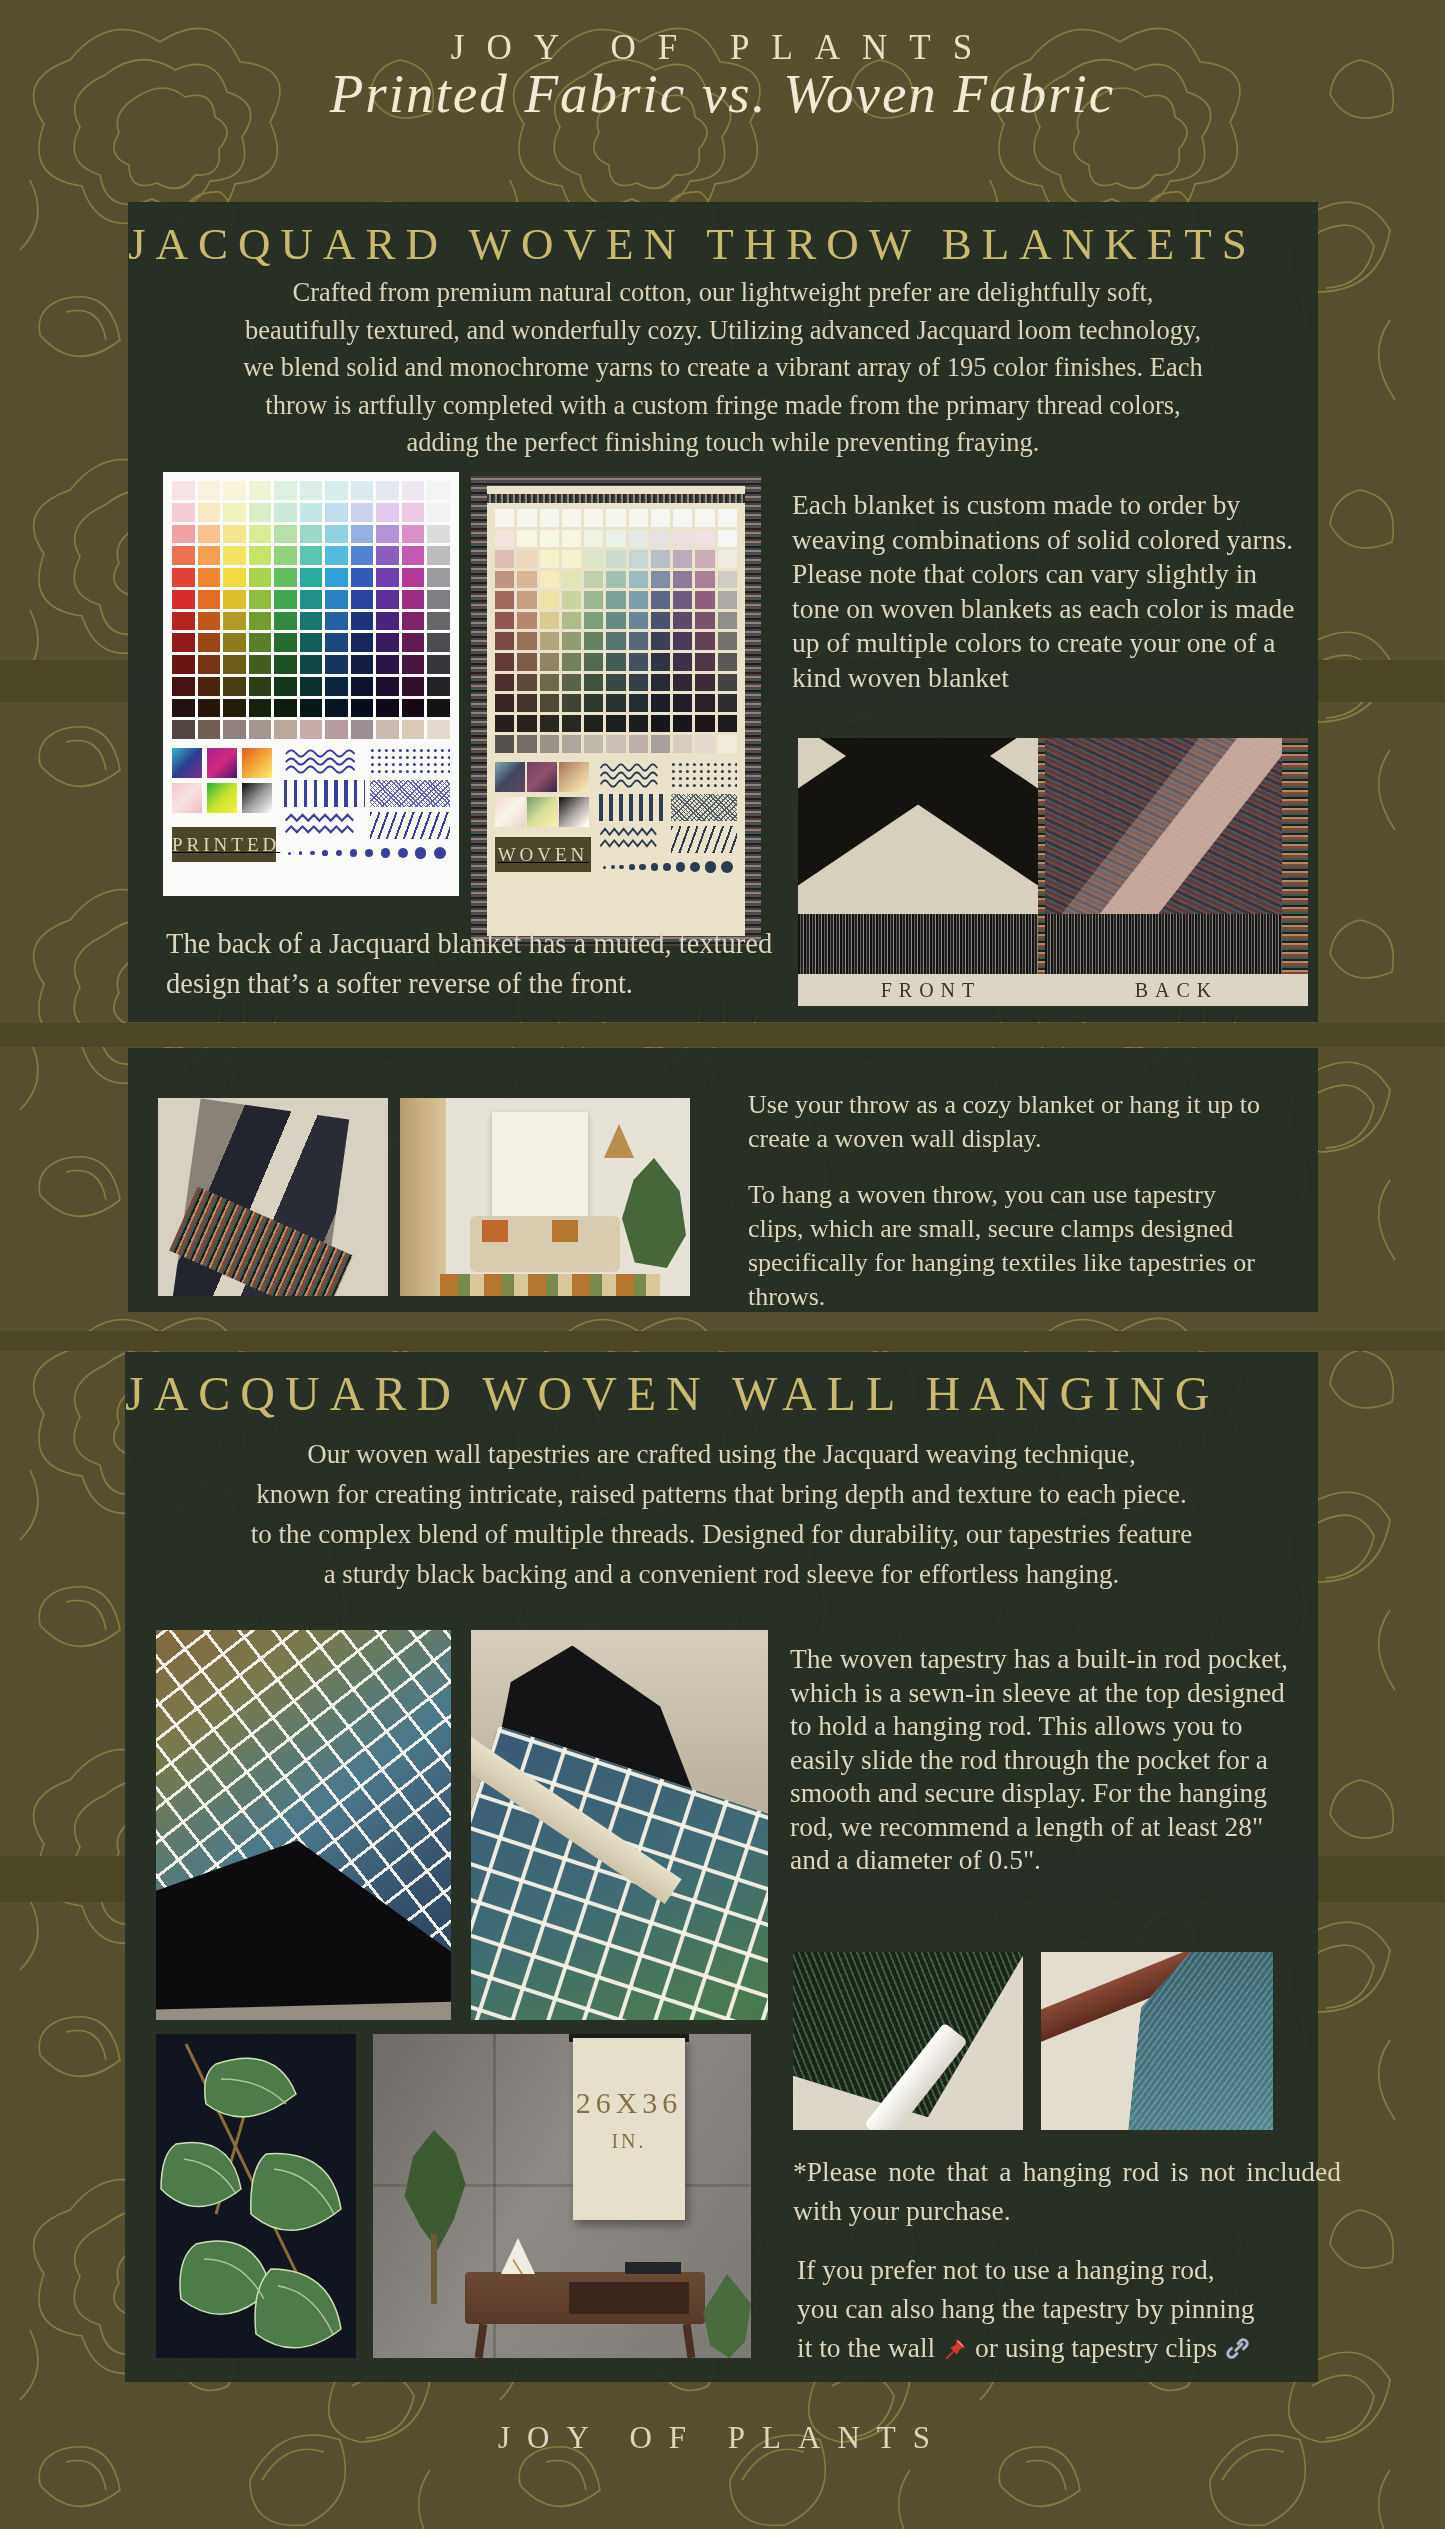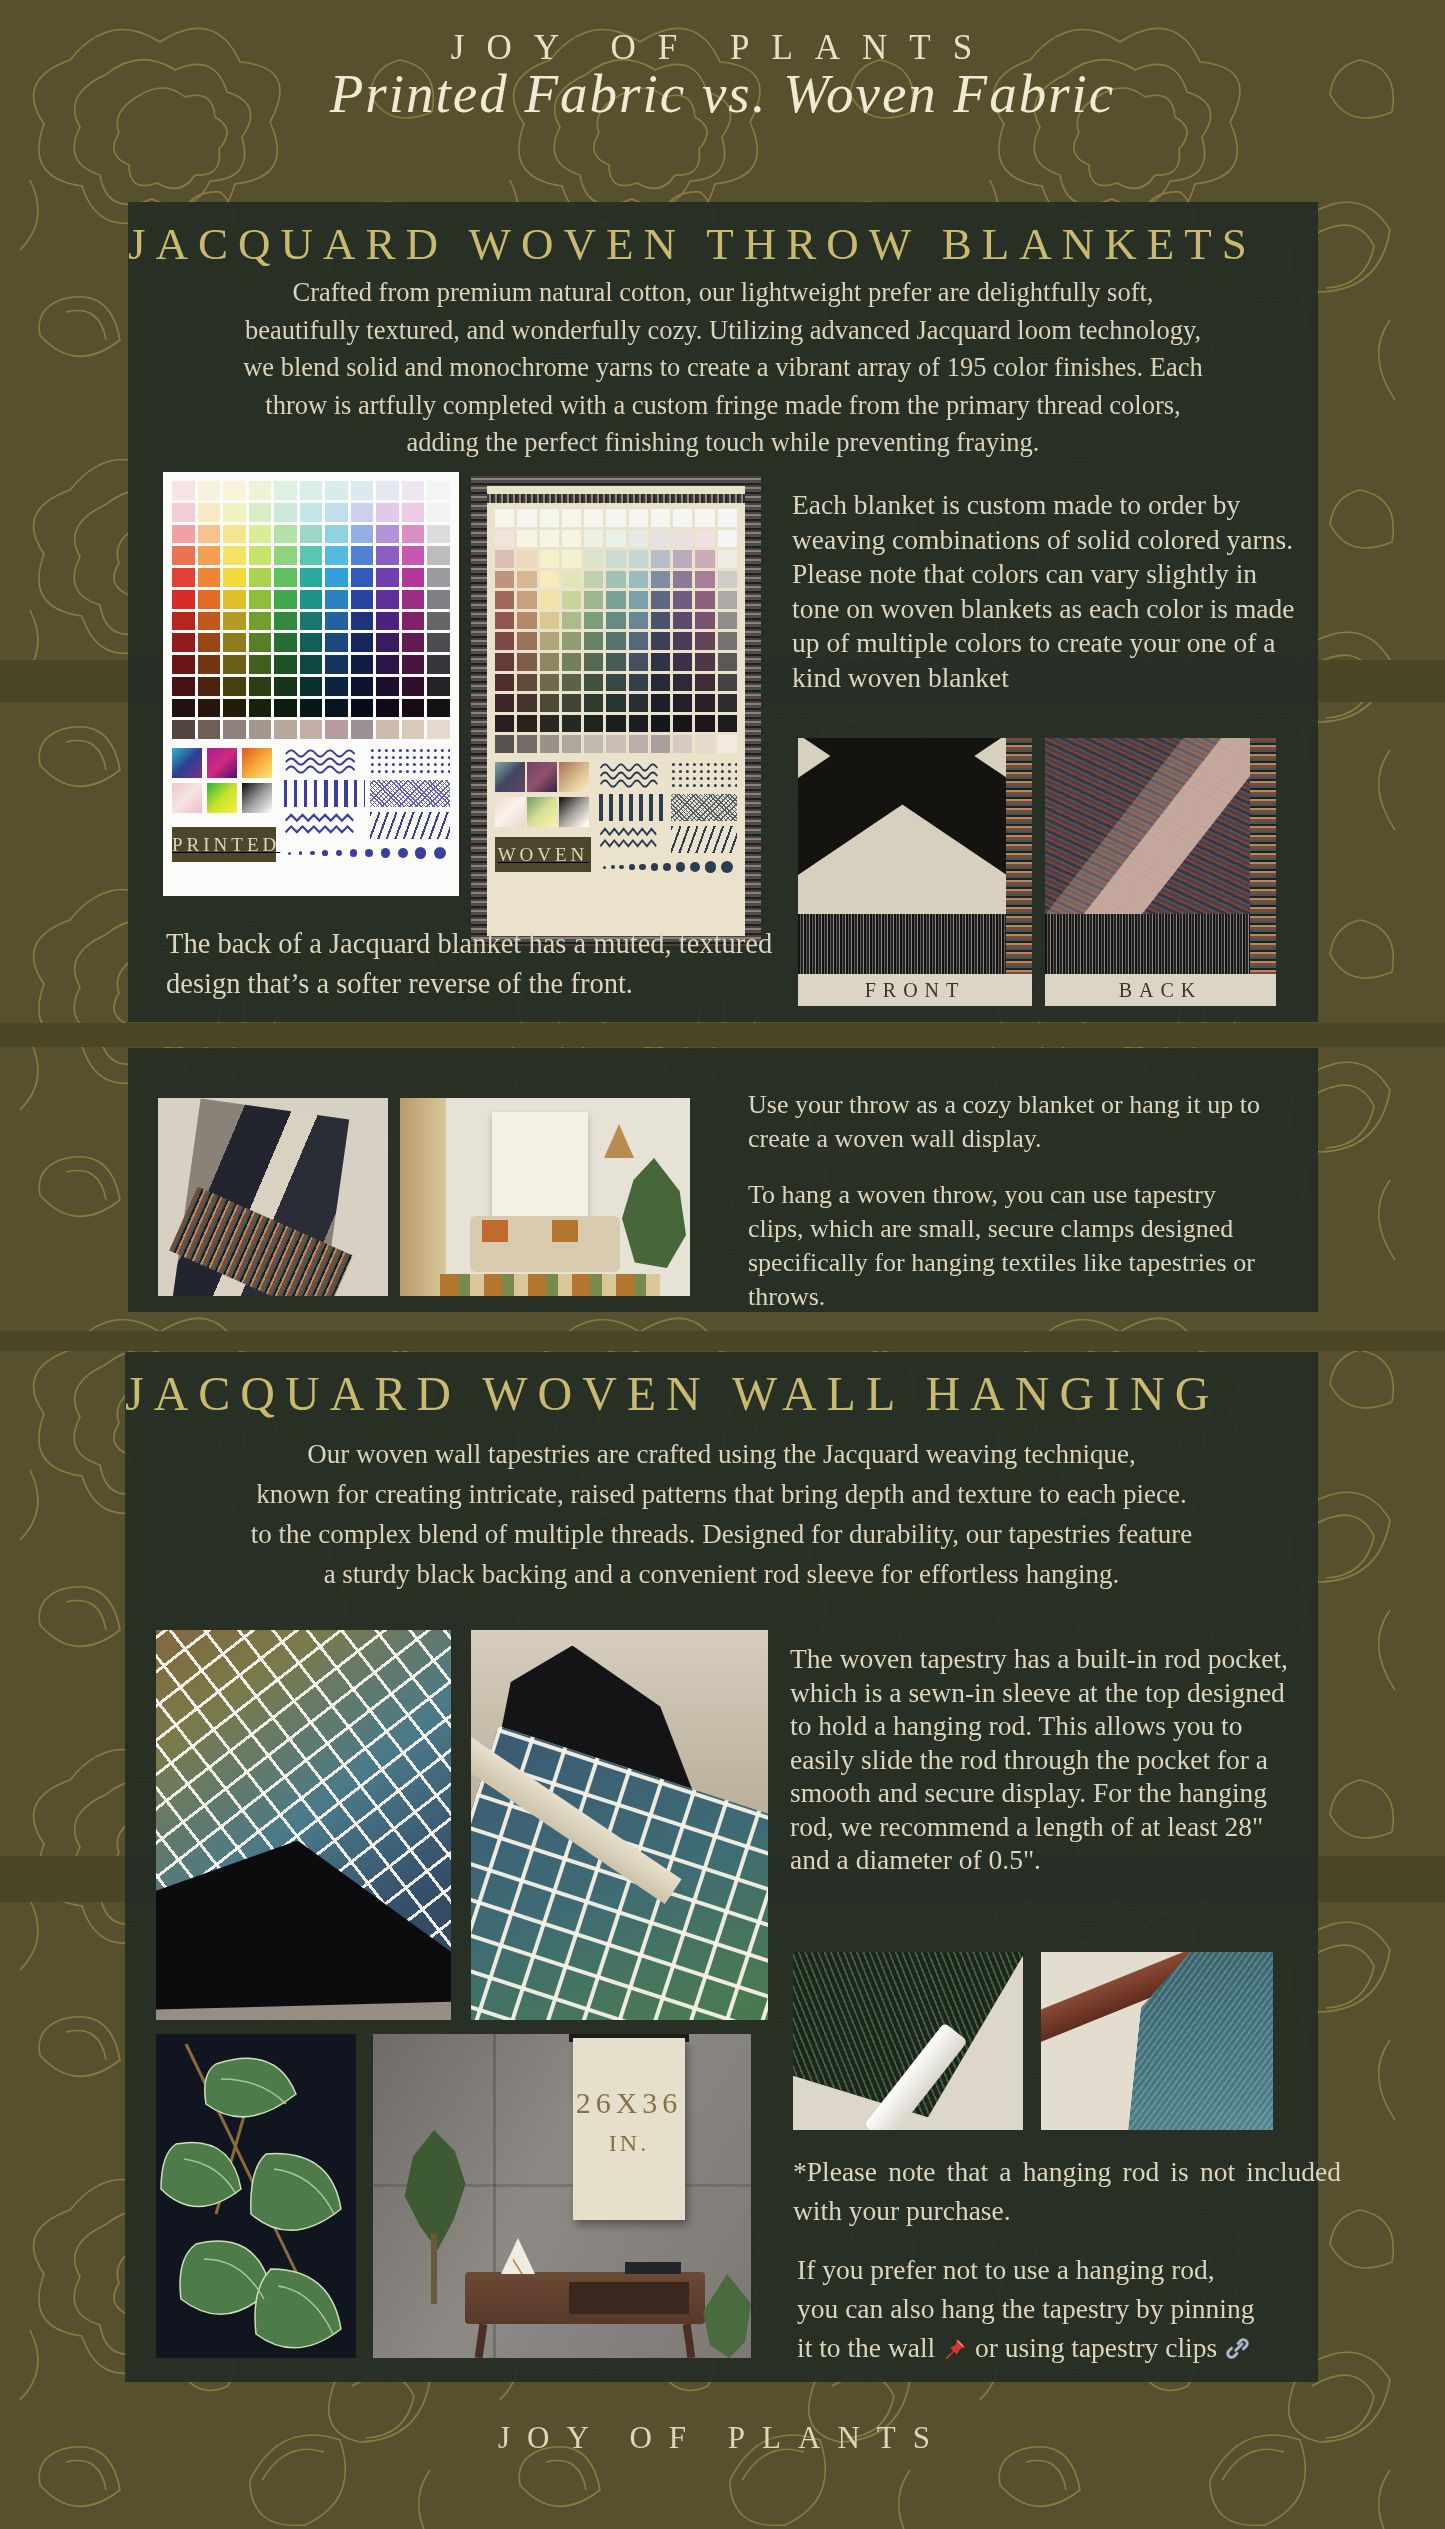--- a/index.html
+++ b/index.html
@@ -44,40 +44,40 @@
   .woven-outer{background:
      repeating-linear-gradient(180deg,#47423d 0 2px,#8a8179 2px 4px,#6e3a33 4px 5px,#39565a 5px 7px,#241f1e 7px 9px);
      padding:10px 16px;box-sizing:border-box;}
   .woven{--pat:#2c3c52;background:#ebe2cc;height:100%;box-sizing:border-box;
          padding:8px;border-top:8px solid transparent;}
   .woven .swatch-grid{filter:sepia(.3) saturate(.5) brightness(1.05) contrast(.92);}
   .woven .swatch-grid{height:244px;}
   .fringe-top{height:9px;margin:-8px -8px 6px -8px;
      background:repeating-linear-gradient(90deg,#3a3a38 0 2px,#8b867e 2px 4px,#2c2a28 4px 6px);}
   
-  .fb{background:#dcd5c5;}
+  .fb{background:#dcd5c5;padding-left:32px;}
   .fb-body{position:absolute;left:0;top:0;right:26px;bottom:92px;overflow:hidden;background:#d8d0be;}
   .xbar{position:absolute;width:160%;height:44px;background:#15130f;left:-30%;}
   .fb-fringe{position:absolute;left:0;right:26px;height:60px;bottom:32px;
      background:repeating-linear-gradient(90deg,#121212 0 2px,#5a5a58 2px 3px,#23211f 3px 5px,#8b8884 5px 6px);}
   .fb-side{position:absolute;right:0;top:0;width:26px;bottom:32px;
      background:repeating-linear-gradient(180deg,#7a4a3a 0 3px,#3a5a5a 3px 5px,#22201e 5px 7px,#b08a62 7px 9px);}
   .fb-label{position:absolute;left:0;right:0;bottom:4px;text-align:center;
      color:#3c342a;font-size:20px;letter-spacing:7px;}
   .back-body{background:
      repeating-linear-gradient(25deg,#5a3a3a 0 3px,#49555a 3px 5px,#3c3440 5px 8px,#6a4a44 8px 10px);}
   .back-band{position:absolute;width:46px;height:170%;left:52%;top:-30%;
      transform:rotate(38deg);background:#d9b9ab;opacity:.85;
      box-shadow:-30px 40px 0 rgba(217,185,171,.35);}
   
   .scene{position:absolute;}
   .leafsvg{display:block;width:100%;height:100%;}
   .mock-banner{position:absolute;background:#e6dfcb;text-align:center;color:#857347;}
   .mock-banner .l1{font-size:30px;letter-spacing:5px;margin-top:48px;}
-  .mock-banner .l2{font-size:24px;letter-spacing:3px;margin-top:10px;}
+  .mock-banner .l2{font-size:20px;letter-spacing:3px;margin-top:10px;}
   .footer-brand{position:absolute;width:100%;text-align:center;color:#ded6ba;
      font-size:31px;letter-spacing:17px;z-index:3;}
   .icon{display:inline-block;vertical-align:-5px;}
 </style>
 </head>
 <body>
 
 <div class="page">
 
   <svg class="floral" width="1445" height="2529">

